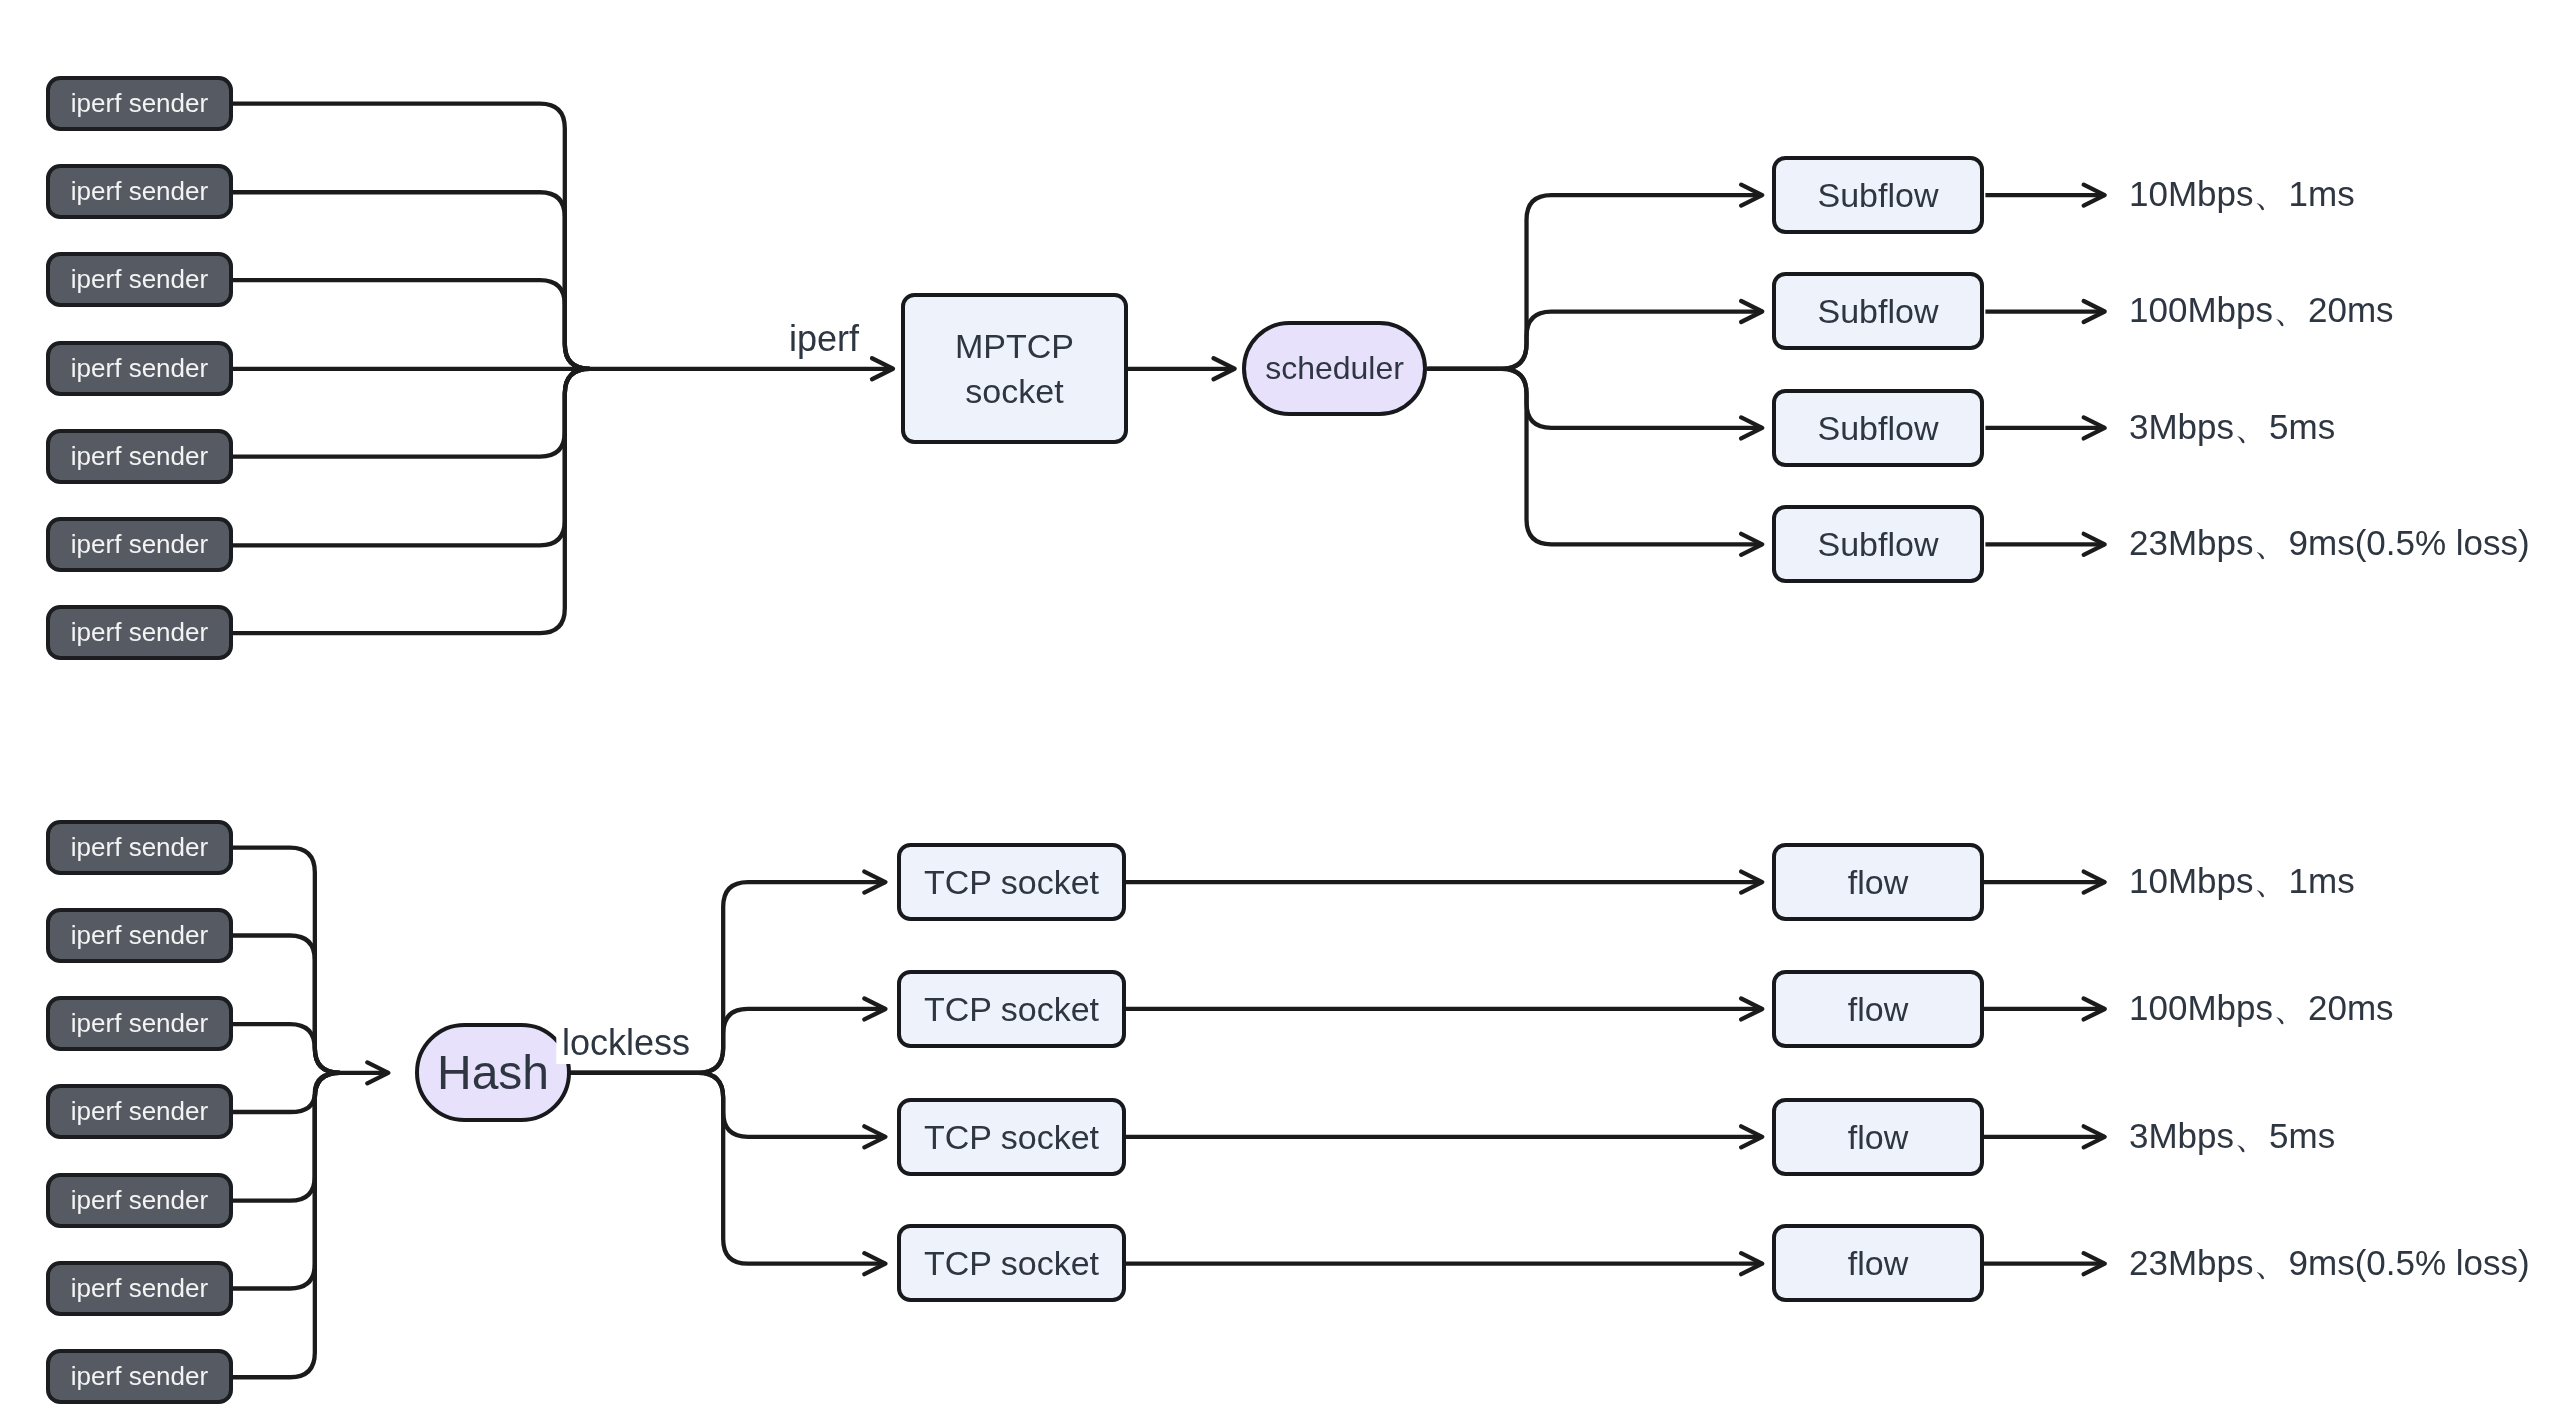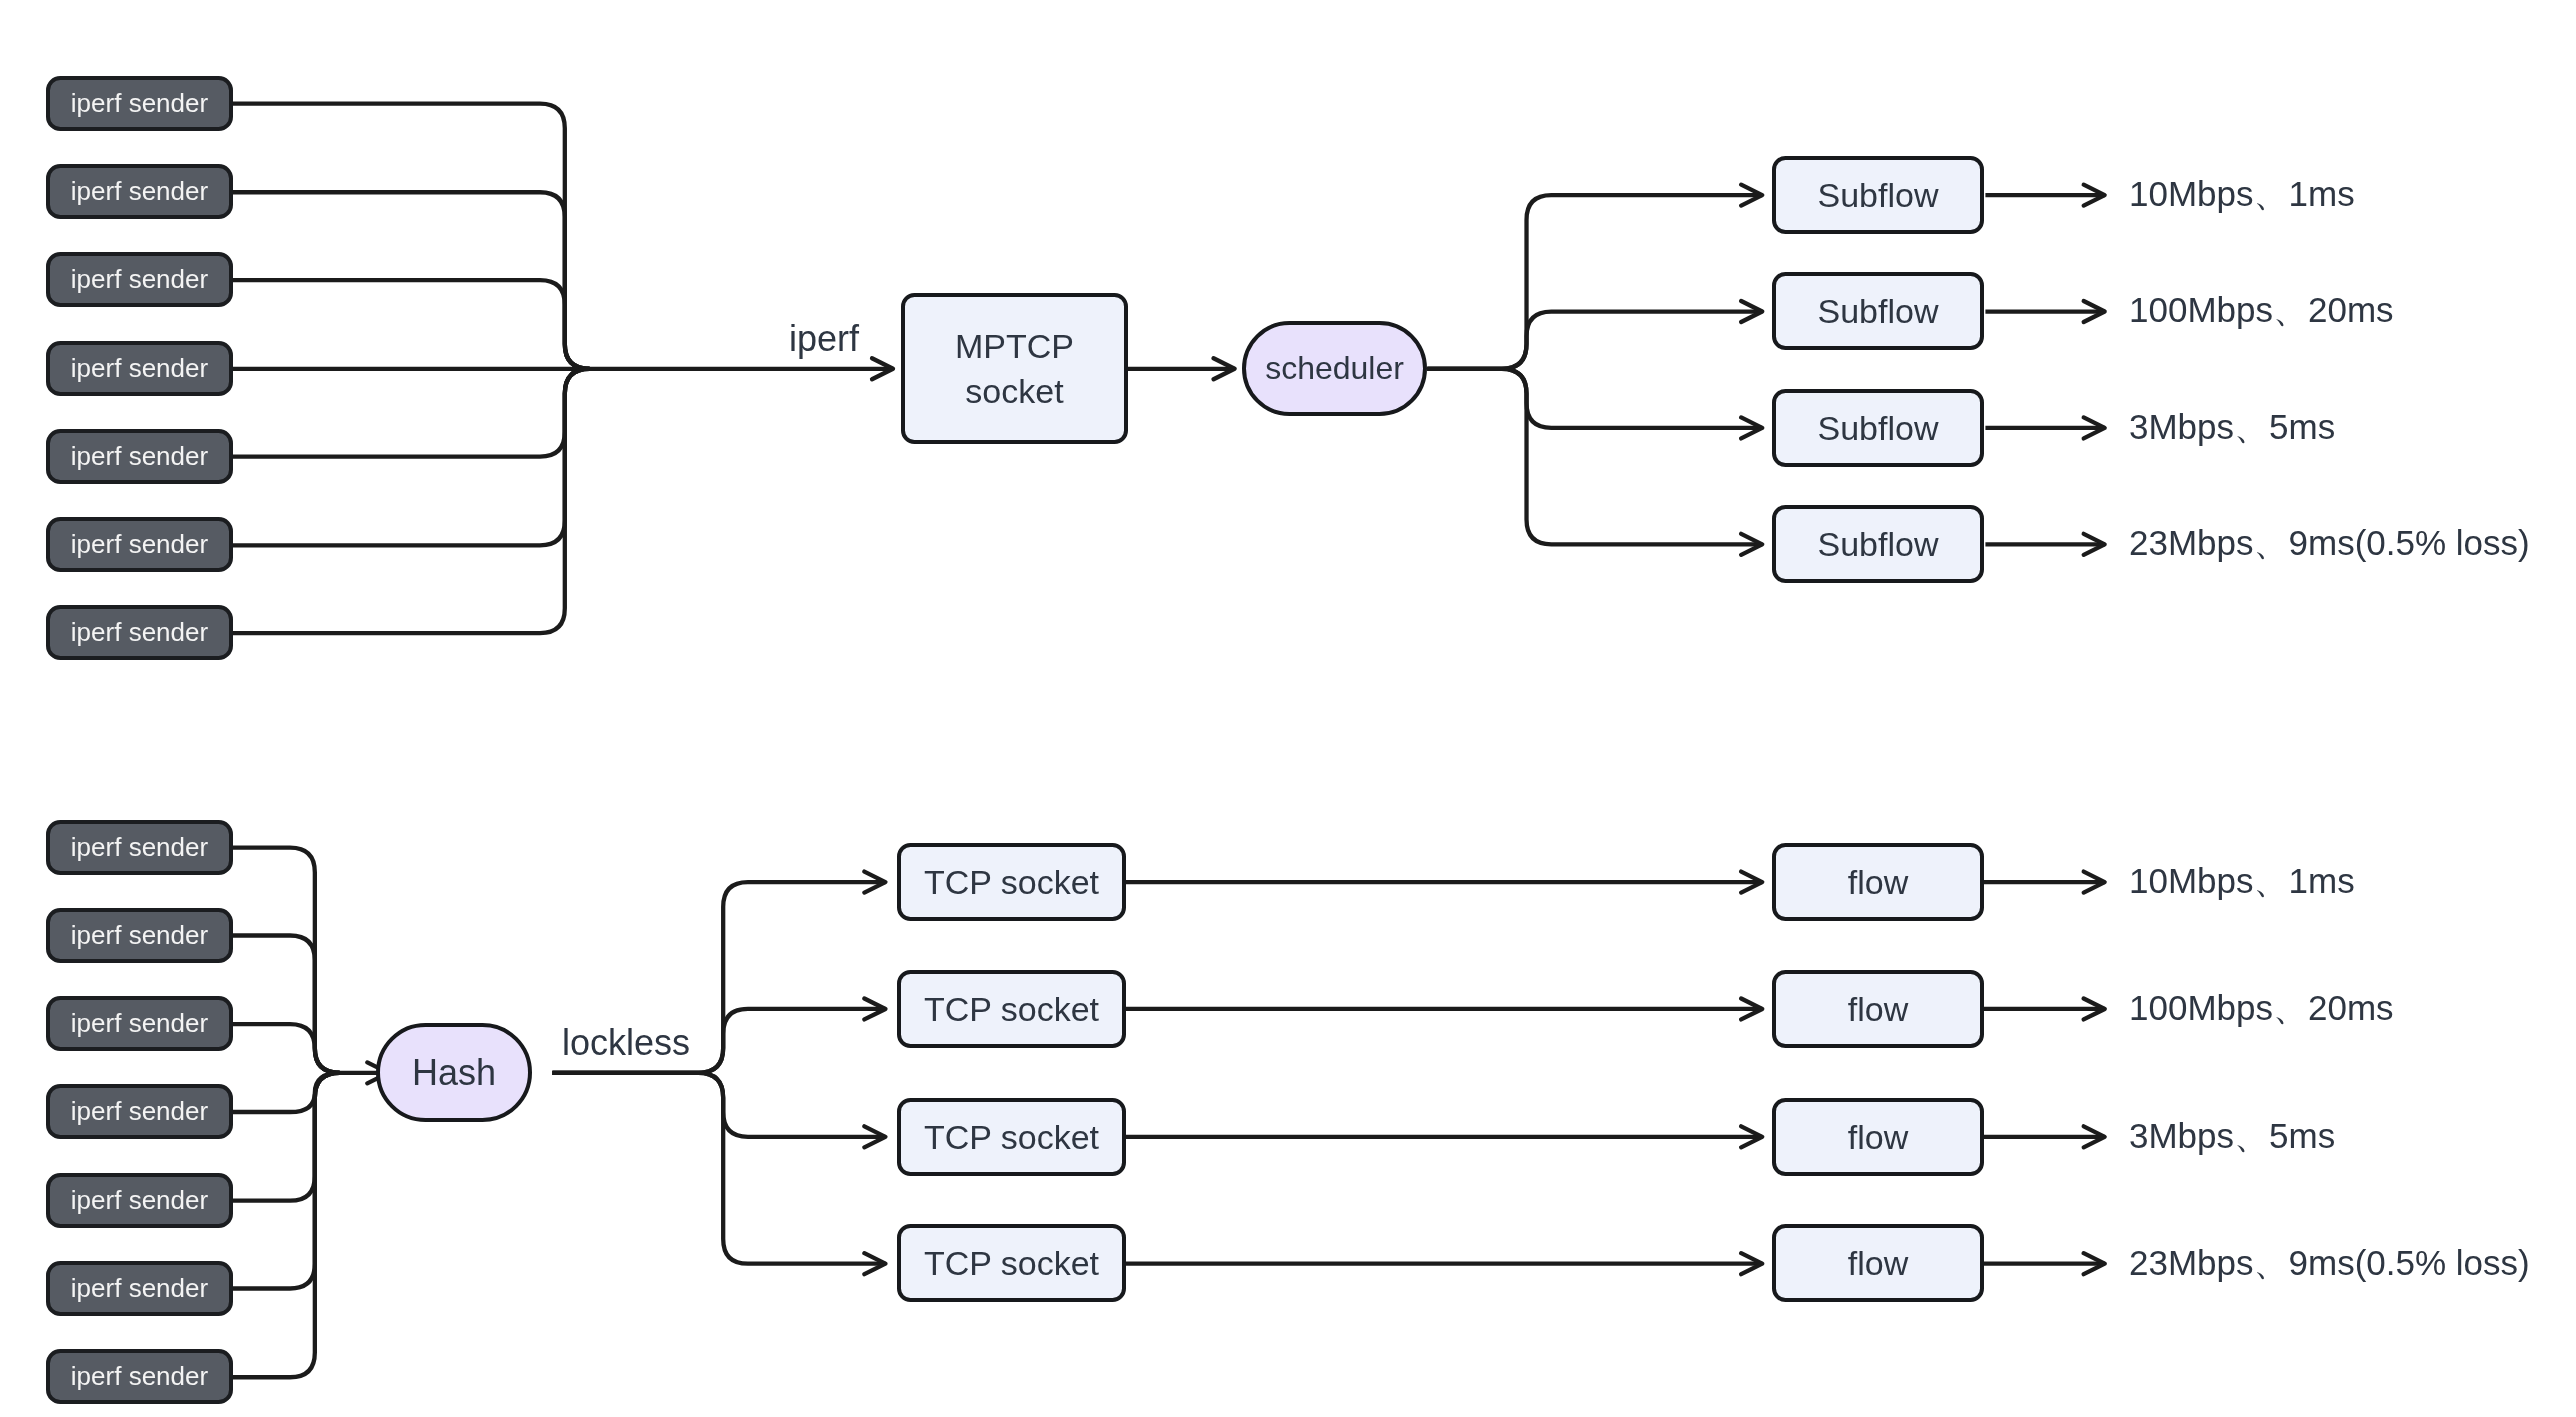--- a/index.html
+++ b/index.html
@@ -171,21 +171,21 @@
   <div class="out-label" style="left:2129px;top:515px">23Mbps、9ms(0.5% loss)</div>
 
   <div class="node sender" style="left:46px;top:791px">iperf sender</div>
   <div class="node sender" style="left:46px;top:879px">iperf sender</div>
   <div class="node sender" style="left:46px;top:967px">iperf sender</div>
   <div class="node sender" style="left:46px;top:1055px">iperf sender</div>
   <div class="node sender" style="left:46px;top:1144px">iperf sender</div>
   <div class="node sender" style="left:46px;top:1232px">iperf sender</div>
   <div class="node sender" style="left:46px;top:1320px">iperf sender</div>
 
-  <div class="node stadium" style="left:376px;top:994px;width:156px;height:99px;font-size:36px">Hash</div>
+  <div class="node stadium" style="left:415px;top:994px;width:156px;height:99px;font-size:48px">Hash</div>
   <div class="edge-label" style="left:626px;top:1035px">lockless</div>
 
   <div class="node procbox" style="left:897px;top:814px;width:229px;height:78px">TCP socket</div>
   <div class="node procbox" style="left:897px;top:941px;width:229px;height:78px">TCP socket</div>
   <div class="node procbox" style="left:897px;top:1069px;width:229px;height:78px">TCP socket</div>
   <div class="node procbox" style="left:897px;top:1195px;width:229px;height:78px">TCP socket</div>
 
   <div class="node procbox" style="left:1772px;top:814px;width:212px;height:78px">flow</div>
   <div class="node procbox" style="left:1772px;top:941px;width:212px;height:78px">flow</div>
   <div class="node procbox" style="left:1772px;top:1069px;width:212px;height:78px">flow</div>

